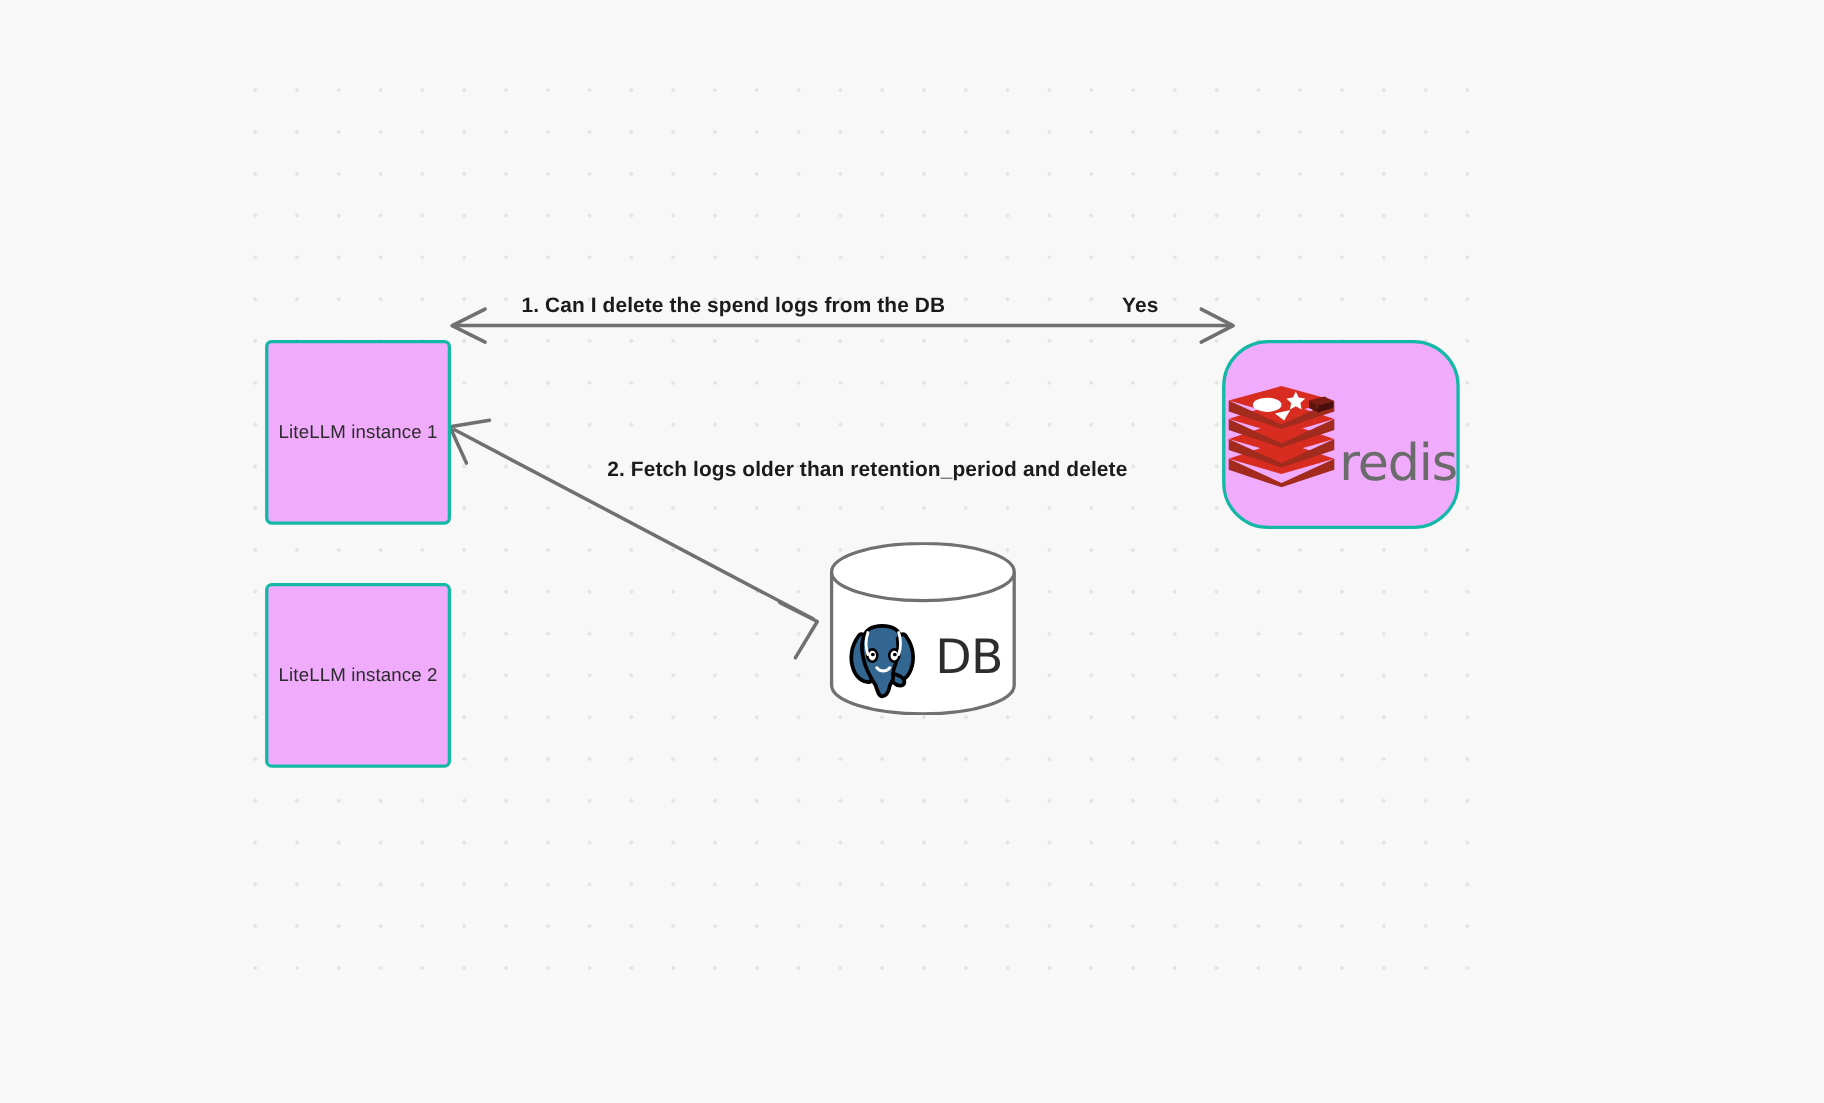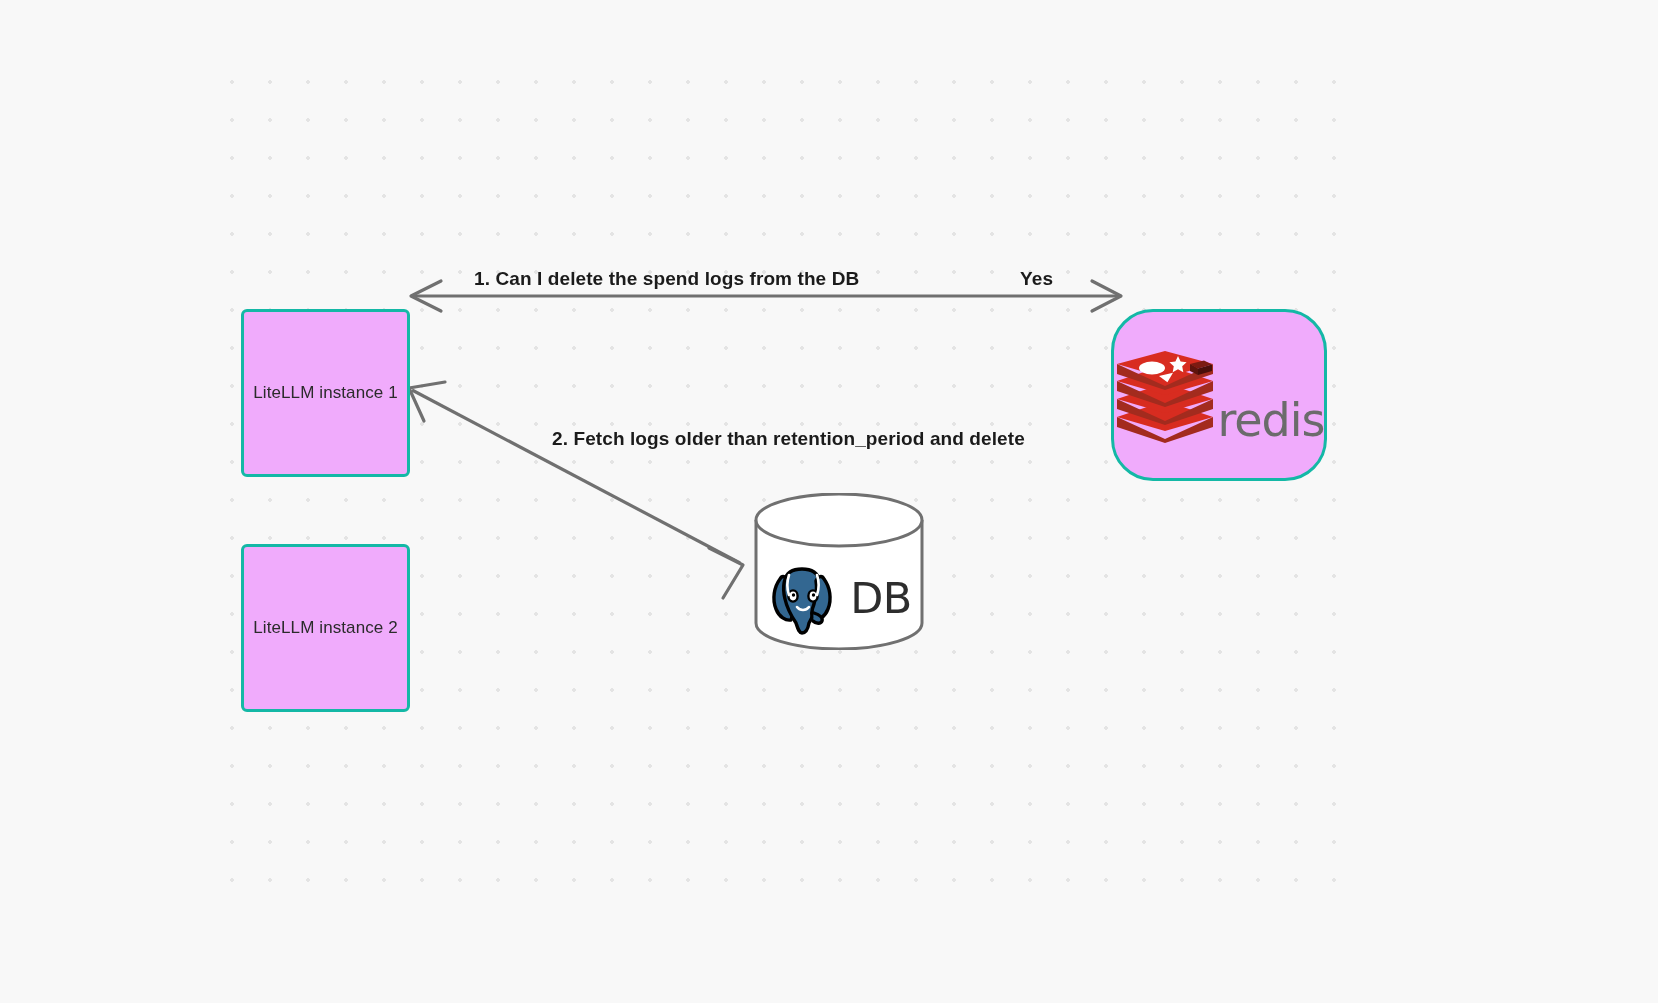--- a/index.html
+++ b/index.html
@@ -50,21 +50,21 @@
   }
   .node-label {
     font-family: "Liberation Sans", sans-serif;
     font-size: 17px;
     color: #2b2b2b;
     letter-spacing: 0.1px;
     white-space: nowrap;
   }
 
   #instance-1 { left: 241px; top: 261px;  width: 169px; height: 168px; }
-  #instance-2 { left: 241px; top: 496px;  width: 169px; height: 168px; }
+  #instance-2 { left: 241px; top: 482px;  width: 169px; height: 168px; }
   #instance-3 { left: 241px; top: 714px;  width: 169px; height: 168px; }
 
   
   #redis-node {
     left: 1111px;
     top: 261px;
     width: 216px;
     height: 172px;
     border-radius: 42px;
     flex-direction: column;
@@ -135,21 +135,21 @@
     position: absolute;
     font-family: "Liberation Sans", sans-serif;
     font-weight: bold;
     font-size: 19px;
     color: #1b1b1b;
     white-space: nowrap;
     letter-spacing: 0.1px;
   }
   #label-1 { left: 474px; top: 268px; }
   #label-yes { left: 1020px; top: 268px; }
-  #label-2 { left: 552px; top: 428px; }
+  #label-2 { left: 552px; top: 417px; }
 </style>
 </head>
 <body>
 
 <div id="canvas">
 
   <div id="dot-grid"></div>
 
   <svg id="edges" viewBox="0 0 1658 1003" xmlns="http://www.w3.org/2000/svg">
 

